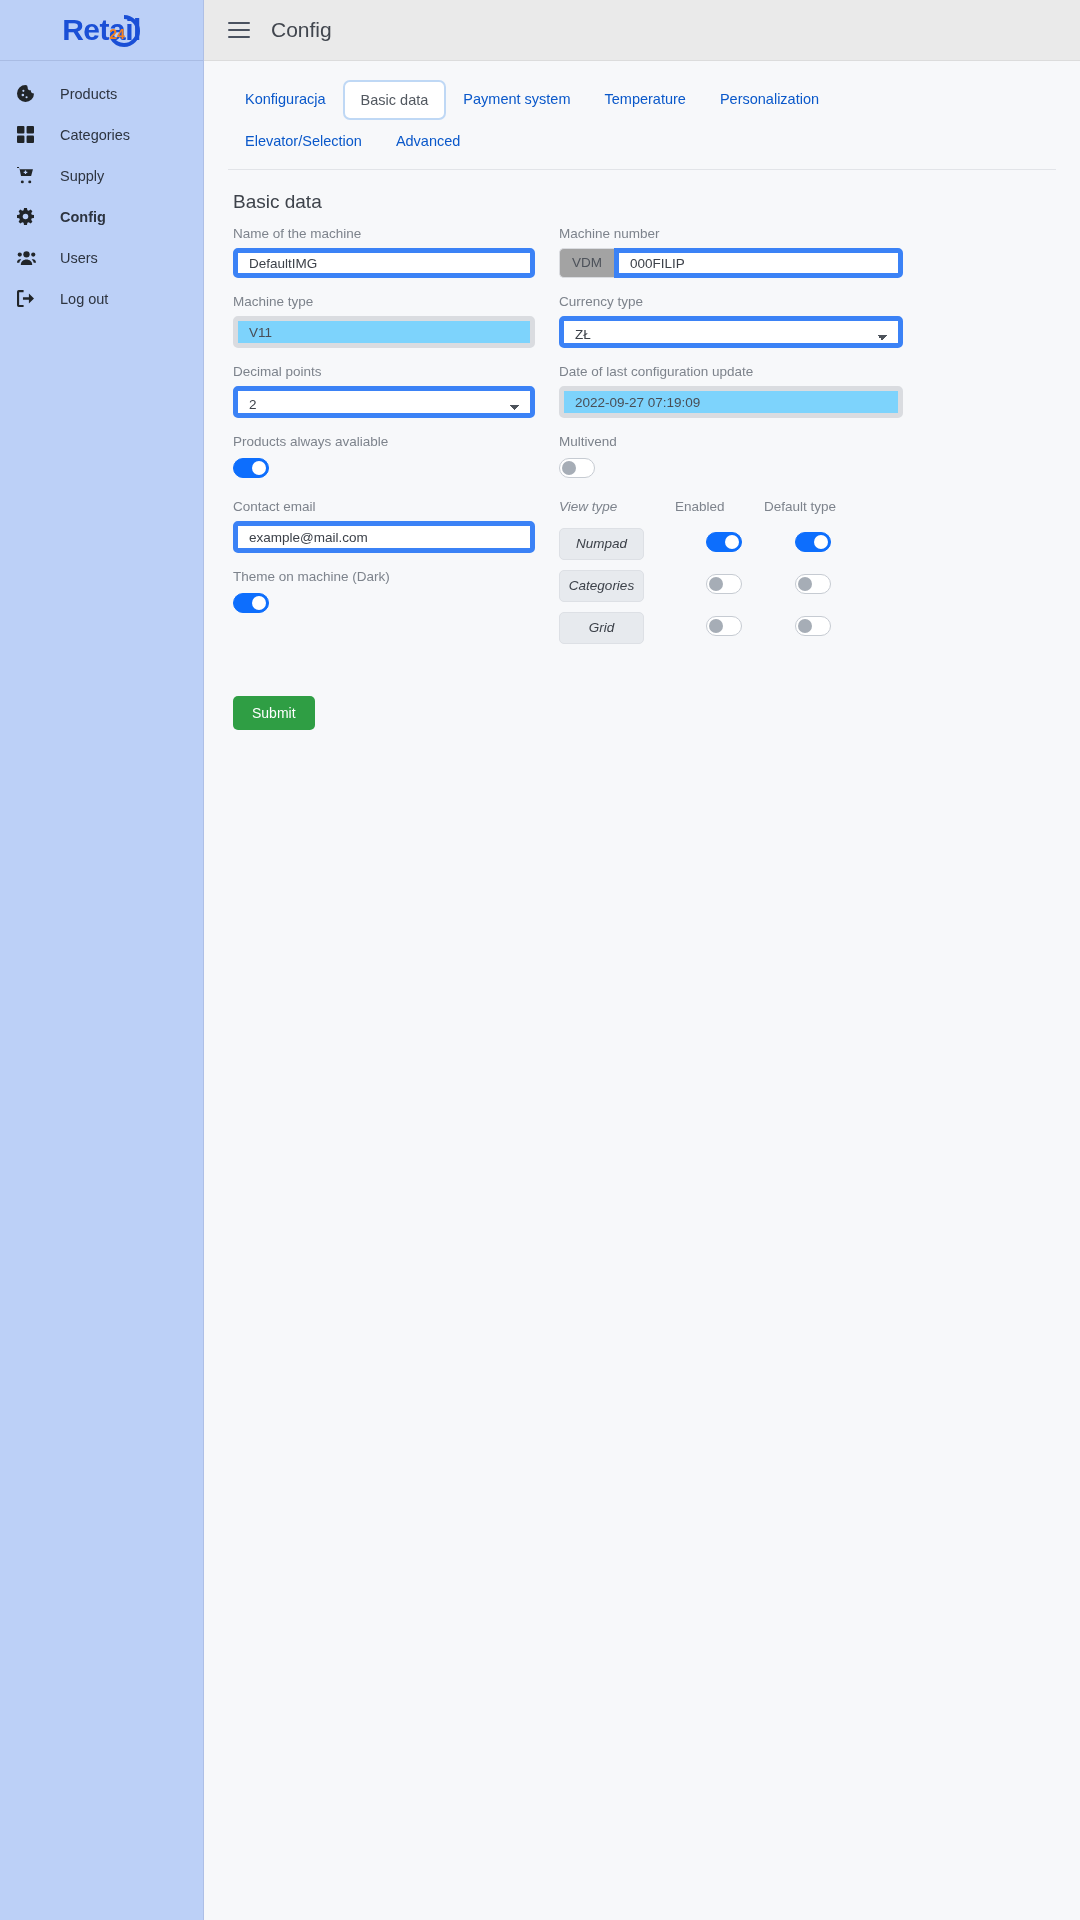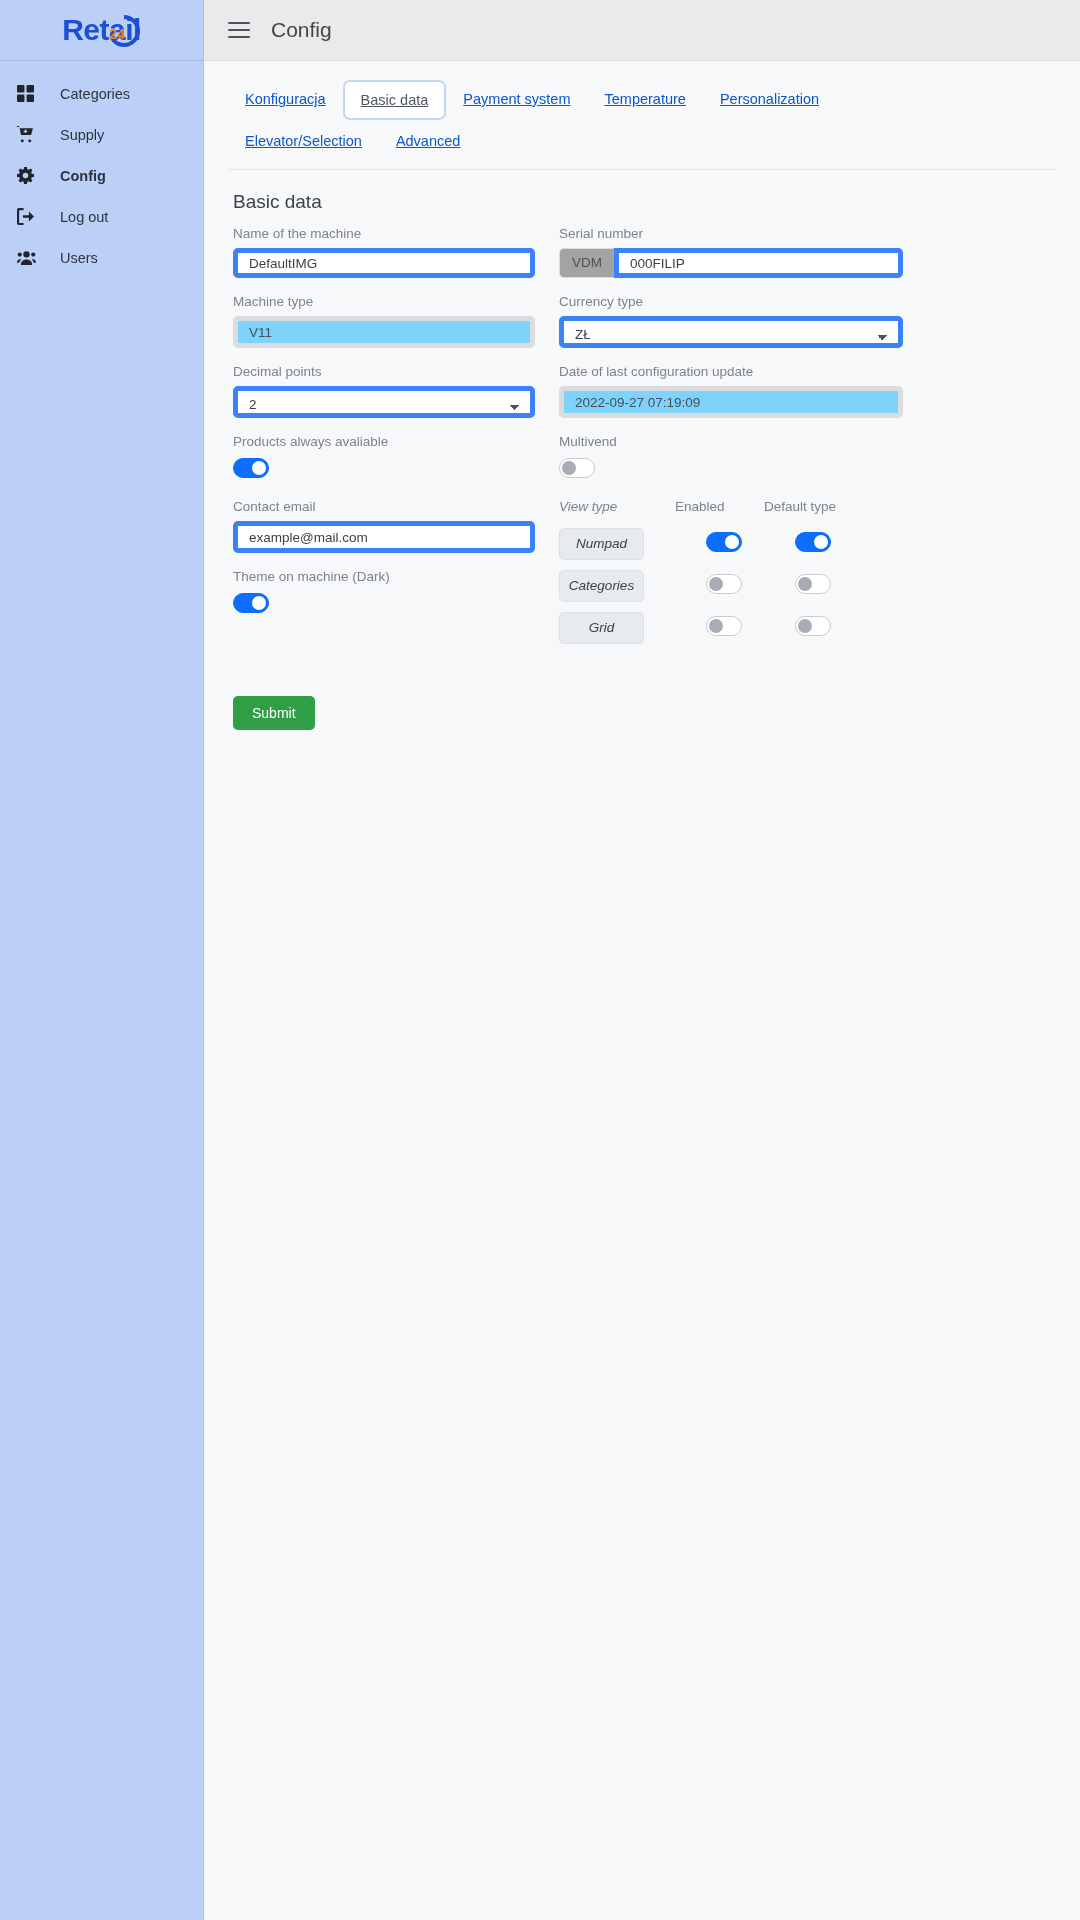--- a/index.html
+++ b/index.html
@@ -63,21 +63,21 @@
   .burger span { display: block; height: 2px; background: #4a5260; border-radius: 1px; }
   .topbar-title { font-size: 21px; color: #41464e; margin-left: 21px; }
 
   .content { padding: 19px 24px 0 24px; }
 
   
   .tabs { display: flex; flex-wrap: wrap; row-gap: 1px; }
   .tab {
     font-size: 14.5px; color: #0a58ca;
     padding: 9px 16px; cursor: pointer; border: 1px solid transparent;
-    border-radius: 7px; line-height: 18px; text-decoration: underline;
+    border-radius: 7px; line-height: 18px;
   }
   .tab.active {
     color: #525860; background: #ffffff;
     border: 2px solid #bfd8f5;
   }
   .tabs-divider { border-bottom: 1px solid #e2e4e8; margin-top: 9px; }
 
   
   .section-title { font-size: 19px; color: #3e434b; margin: 21px 0 13px 5px; font-weight: normal; }
   .grid { display: flex; gap: 24px; padding: 0 5px; }
@@ -151,20 +151,31 @@
         <svg class="logo-ring" viewBox="0 0 34 34">
           <path d="M17 3 A14 14 0 0 1 31 17" stroke="#1a4fd6" stroke-width="4" fill="none" stroke-linecap="butt"></path>
           <path d="M31 17 A14 14 0 0 1 17 31" stroke="#1a4fd6" stroke-width="4" fill="none" stroke-linecap="butt"></path>
           <path d="M17 31 A14 14 0 0 1 5 24" stroke="#1a4fd6" stroke-width="4" fill="none" stroke-linecap="butt"></path>
         </svg>
         <span class="logo-badge">24</span>
       </div>
     </div>
 
     <nav class="nav">
+      <div class="nav-item">
+        <span class="ico">
+          <svg width="17" height="17" viewBox="0 0 16 16" fill="currentColor">
+              <path d="M8 0a8 8 0 108 8 3 3 0 01-3-3 3 3 0 01-3-3 2 2 0 00-2-2z"></path>
+              <circle cx="5.5" cy="9.5" r="1.2" fill="#bcd0f7"></circle>
+              <circle cx="9" cy="11.5" r="1" fill="#bcd0f7"></circle>
+              <circle cx="6" cy="5.5" r="1" fill="#bcd0f7"></circle>
+            </svg>
+        </span>
+        <span class="lbl">Products</span>
+      </div>
 
       <div class="nav-item">
         <span class="ico">
           <svg width="17" height="17" viewBox="0 0 16 16" fill="currentColor">
               <rect x="0" y="0" width="7" height="7" rx="1"></rect>
               <rect x="9" y="0" width="7" height="7" rx="1"></rect>
               <rect x="0" y="9" width="7" height="7" rx="1"></rect>
               <rect x="9" y="9" width="7" height="7" rx="1"></rect>
             </svg>
         </span>
@@ -185,43 +196,43 @@
       </div>
 
       <div class="nav-item active">
         <span class="ico">
           <svg width="17" height="17" viewBox="0 0 16 16" fill="currentColor">
               <path d="M9.4 0l.35 2.1 1.3.55 1.8-1.15 1.65 1.65-1.15 1.8.55 1.3L16 6.6v2.8l-2.1.35-.55 1.3 1.15 1.8-1.65 1.65-1.8-1.15-1.3.55L9.4 16H6.6l-.35-2.1-1.3-.55-1.8 1.15L1.5 12.85l1.15-1.8-.55-1.3L0 9.4V6.6l2.1-.35.55-1.3L1.5 3.15 3.15 1.5l1.8 1.15 1.3-.55L6.6 0h2.8z"></path>
               <circle cx="8" cy="8" r="2.6" fill="#bcd0f7"></circle>
             </svg>
         </span>
         <span class="lbl">Config</span>
-      </div>
-
-      <div class="nav-item">
-        <span class="ico">
-          <svg width="17" height="17" viewBox="0 0 16 16" fill="currentColor">
-              <path d="M0 1.6A1.6 1.6 0 011.6 0h4.6v2H2v12h4.2v2H1.6A1.6 1.6 0 010 14.4V1.6z"></path>
-              <path d="M11.2 3.4L16 8l-4.8 4.6V9.1H5.6V6.9h5.6V3.4z"></path>
-            </svg>
-        </span>
-        <span class="lbl">Log out</span>
       </div>
 
       <div class="nav-item">
         <span class="ico">
           <svg width="19" height="17" viewBox="0 0 18 16" fill="currentColor">
               <circle cx="9" cy="5" r="3"></circle>
               <path d="M3.6 15c0-3 2.4-5 5.4-5s5.4 2 5.4 5H3.6z"></path>
               <circle cx="2.6" cy="5.2" r="2"></circle>
               <circle cx="15.4" cy="5.2" r="2"></circle>
               <path d="M0 13c0-2 1.1-3.3 2.8-3.3.5 0 .9.1 1.3.3C3 10.8 2.4 11.8 2.2 13H0zM18 13c0-2-1.1-3.3-2.8-3.3-.5 0-.9.1-1.3.3 1.1.8 1.7 1.8 1.9 3H18z"></path>
             </svg>
         </span>
         <span class="lbl">Users</span>
+      </div>
+
+      <div class="nav-item">
+        <span class="ico">
+          <svg width="17" height="17" viewBox="0 0 16 16" fill="currentColor">
+              <path d="M0 1.6A1.6 1.6 0 011.6 0h4.6v2H2v12h4.2v2H1.6A1.6 1.6 0 010 14.4V1.6z"></path>
+              <path d="M11.2 3.4L16 8l-4.8 4.6V9.1H5.6V6.9h5.6V3.4z"></path>
+            </svg>
+        </span>
+        <span class="lbl">Log out</span>
       </div>
     </nav>
   </aside>
 
   <section class="main">
 
     <header class="topbar">
       <div class="burger">
           <span></span>
           <span></span>
@@ -282,21 +293,21 @@
           <div class="toggle-field">
             <label class="lbl-txt">Theme on machine (Dark)</label>
             <span class="toggle on"><span class="knob"></span></span>
           </div>
 
         </div>
 
         <div class="col" style="width:344px;">
 
           <div class="field">
-            <label class="lbl-txt">Serial number</label>
+            <label class="lbl-txt">Machine number</label>
             <div class="input-group">
               <span class="input-addon">VDM</span>
               <input class="ctl" type="text" value="000FILIP" style="">
             </div>
           </div>
 
           <div class="field">
             <label class="lbl-txt">Currency type</label>
             <select class="ctl">
               <option>ZŁ</option>

